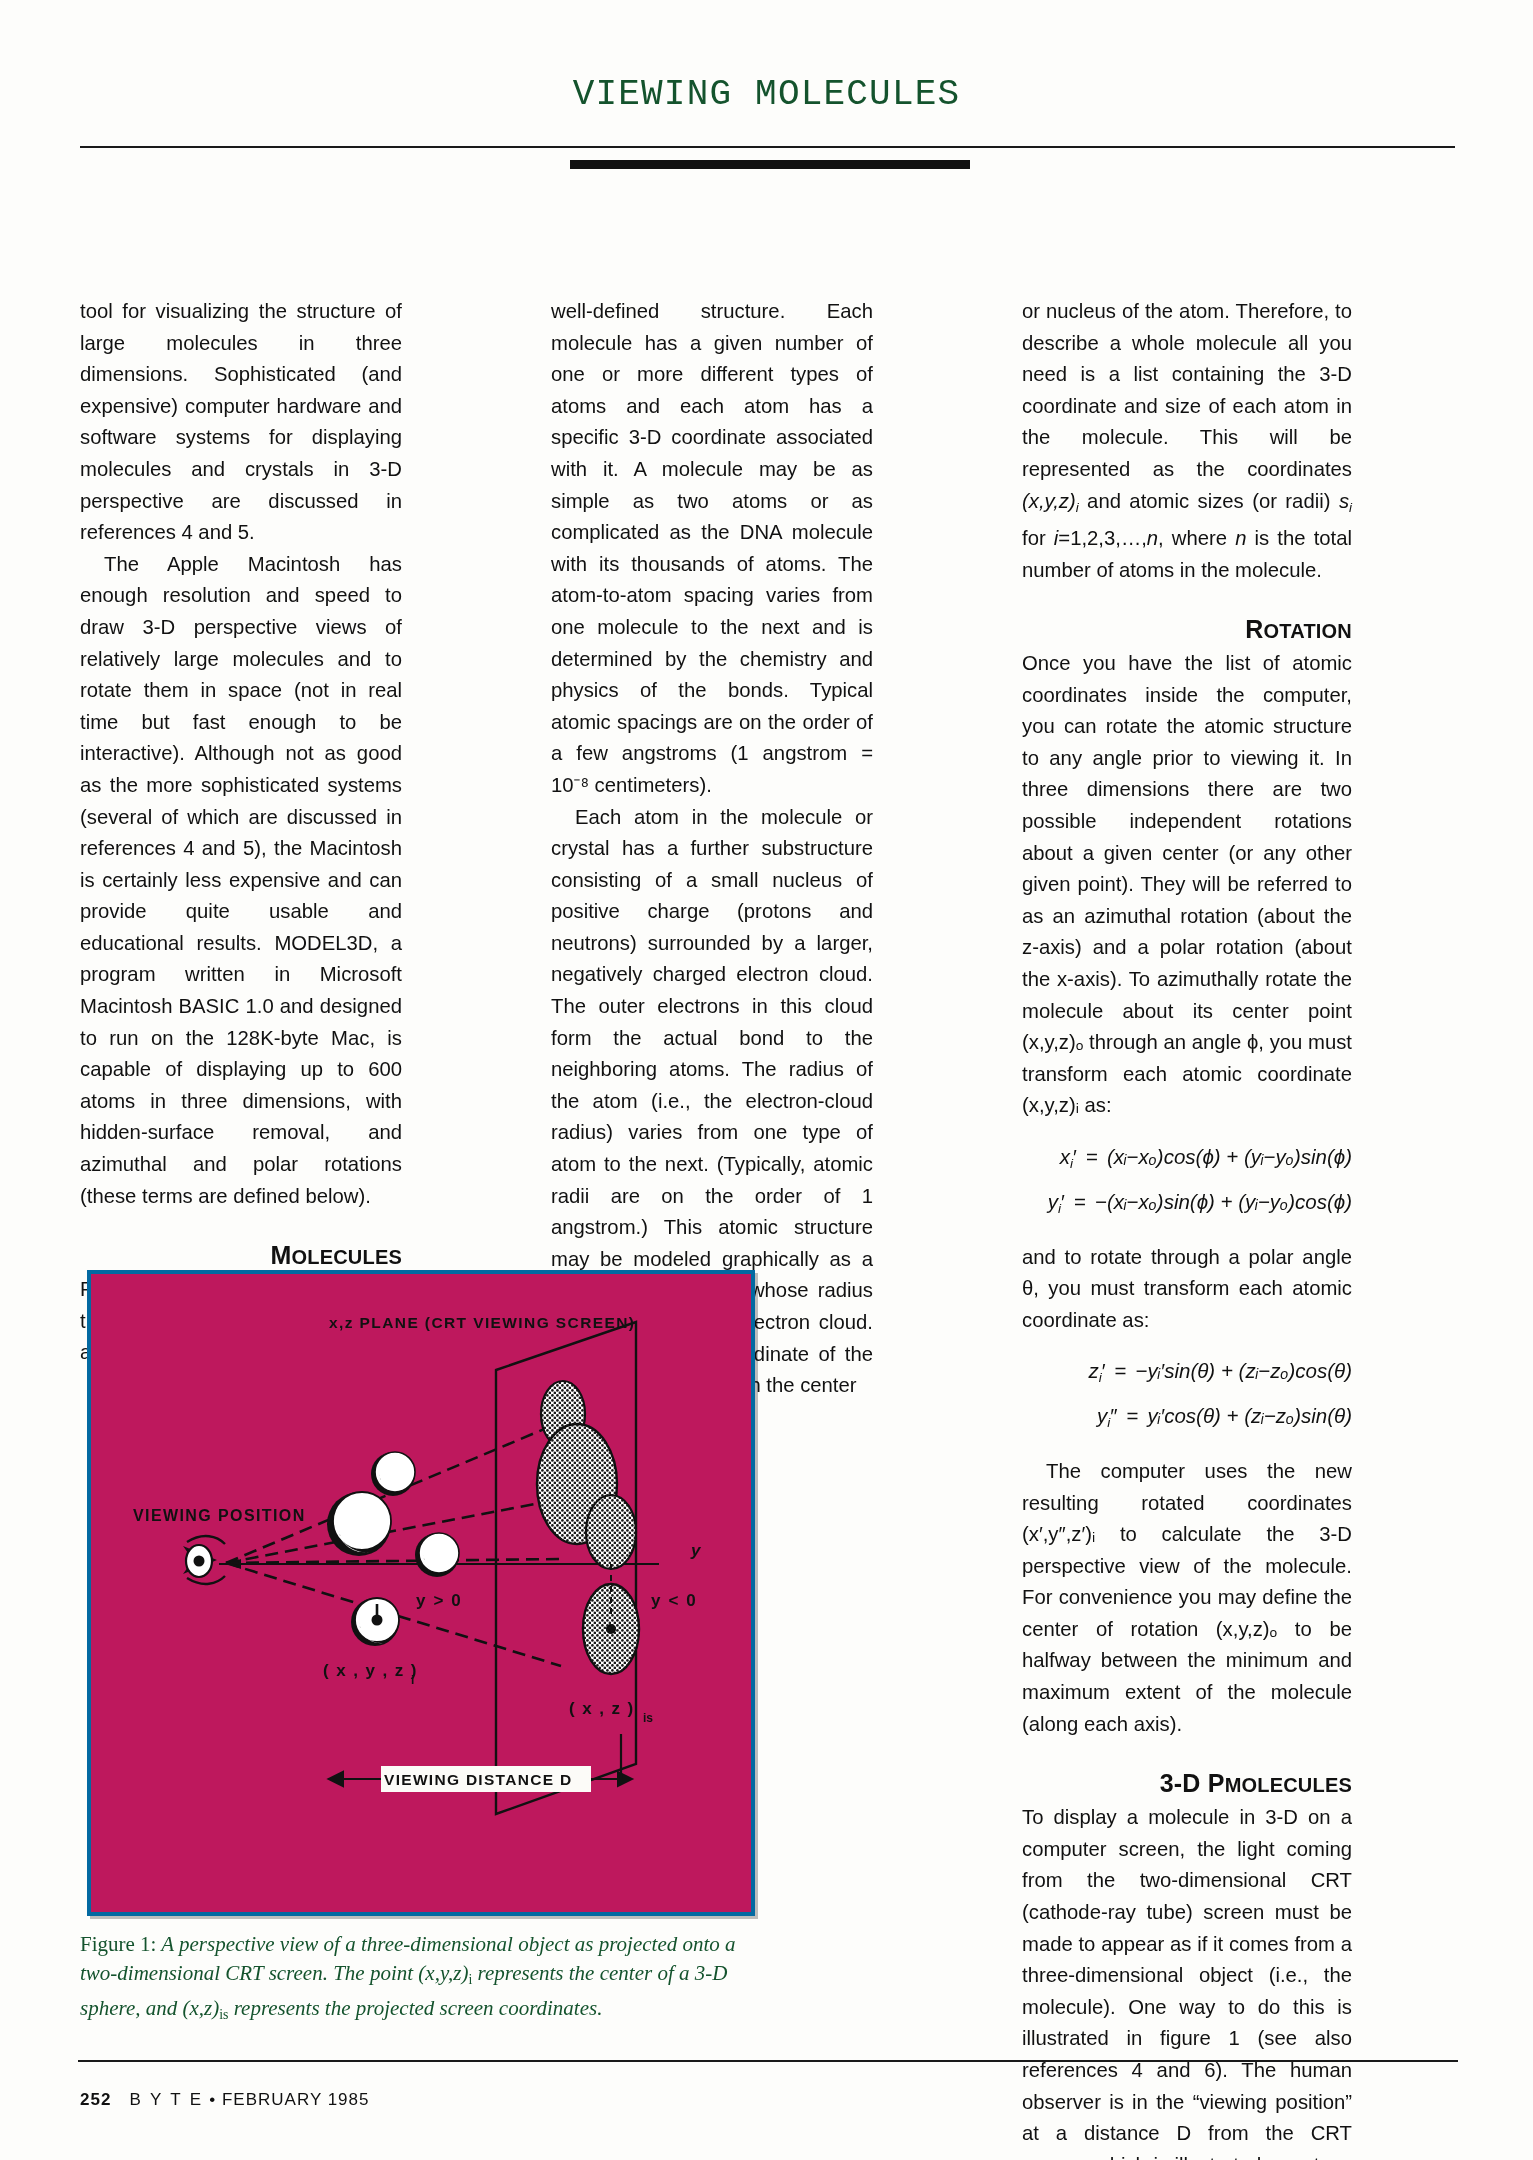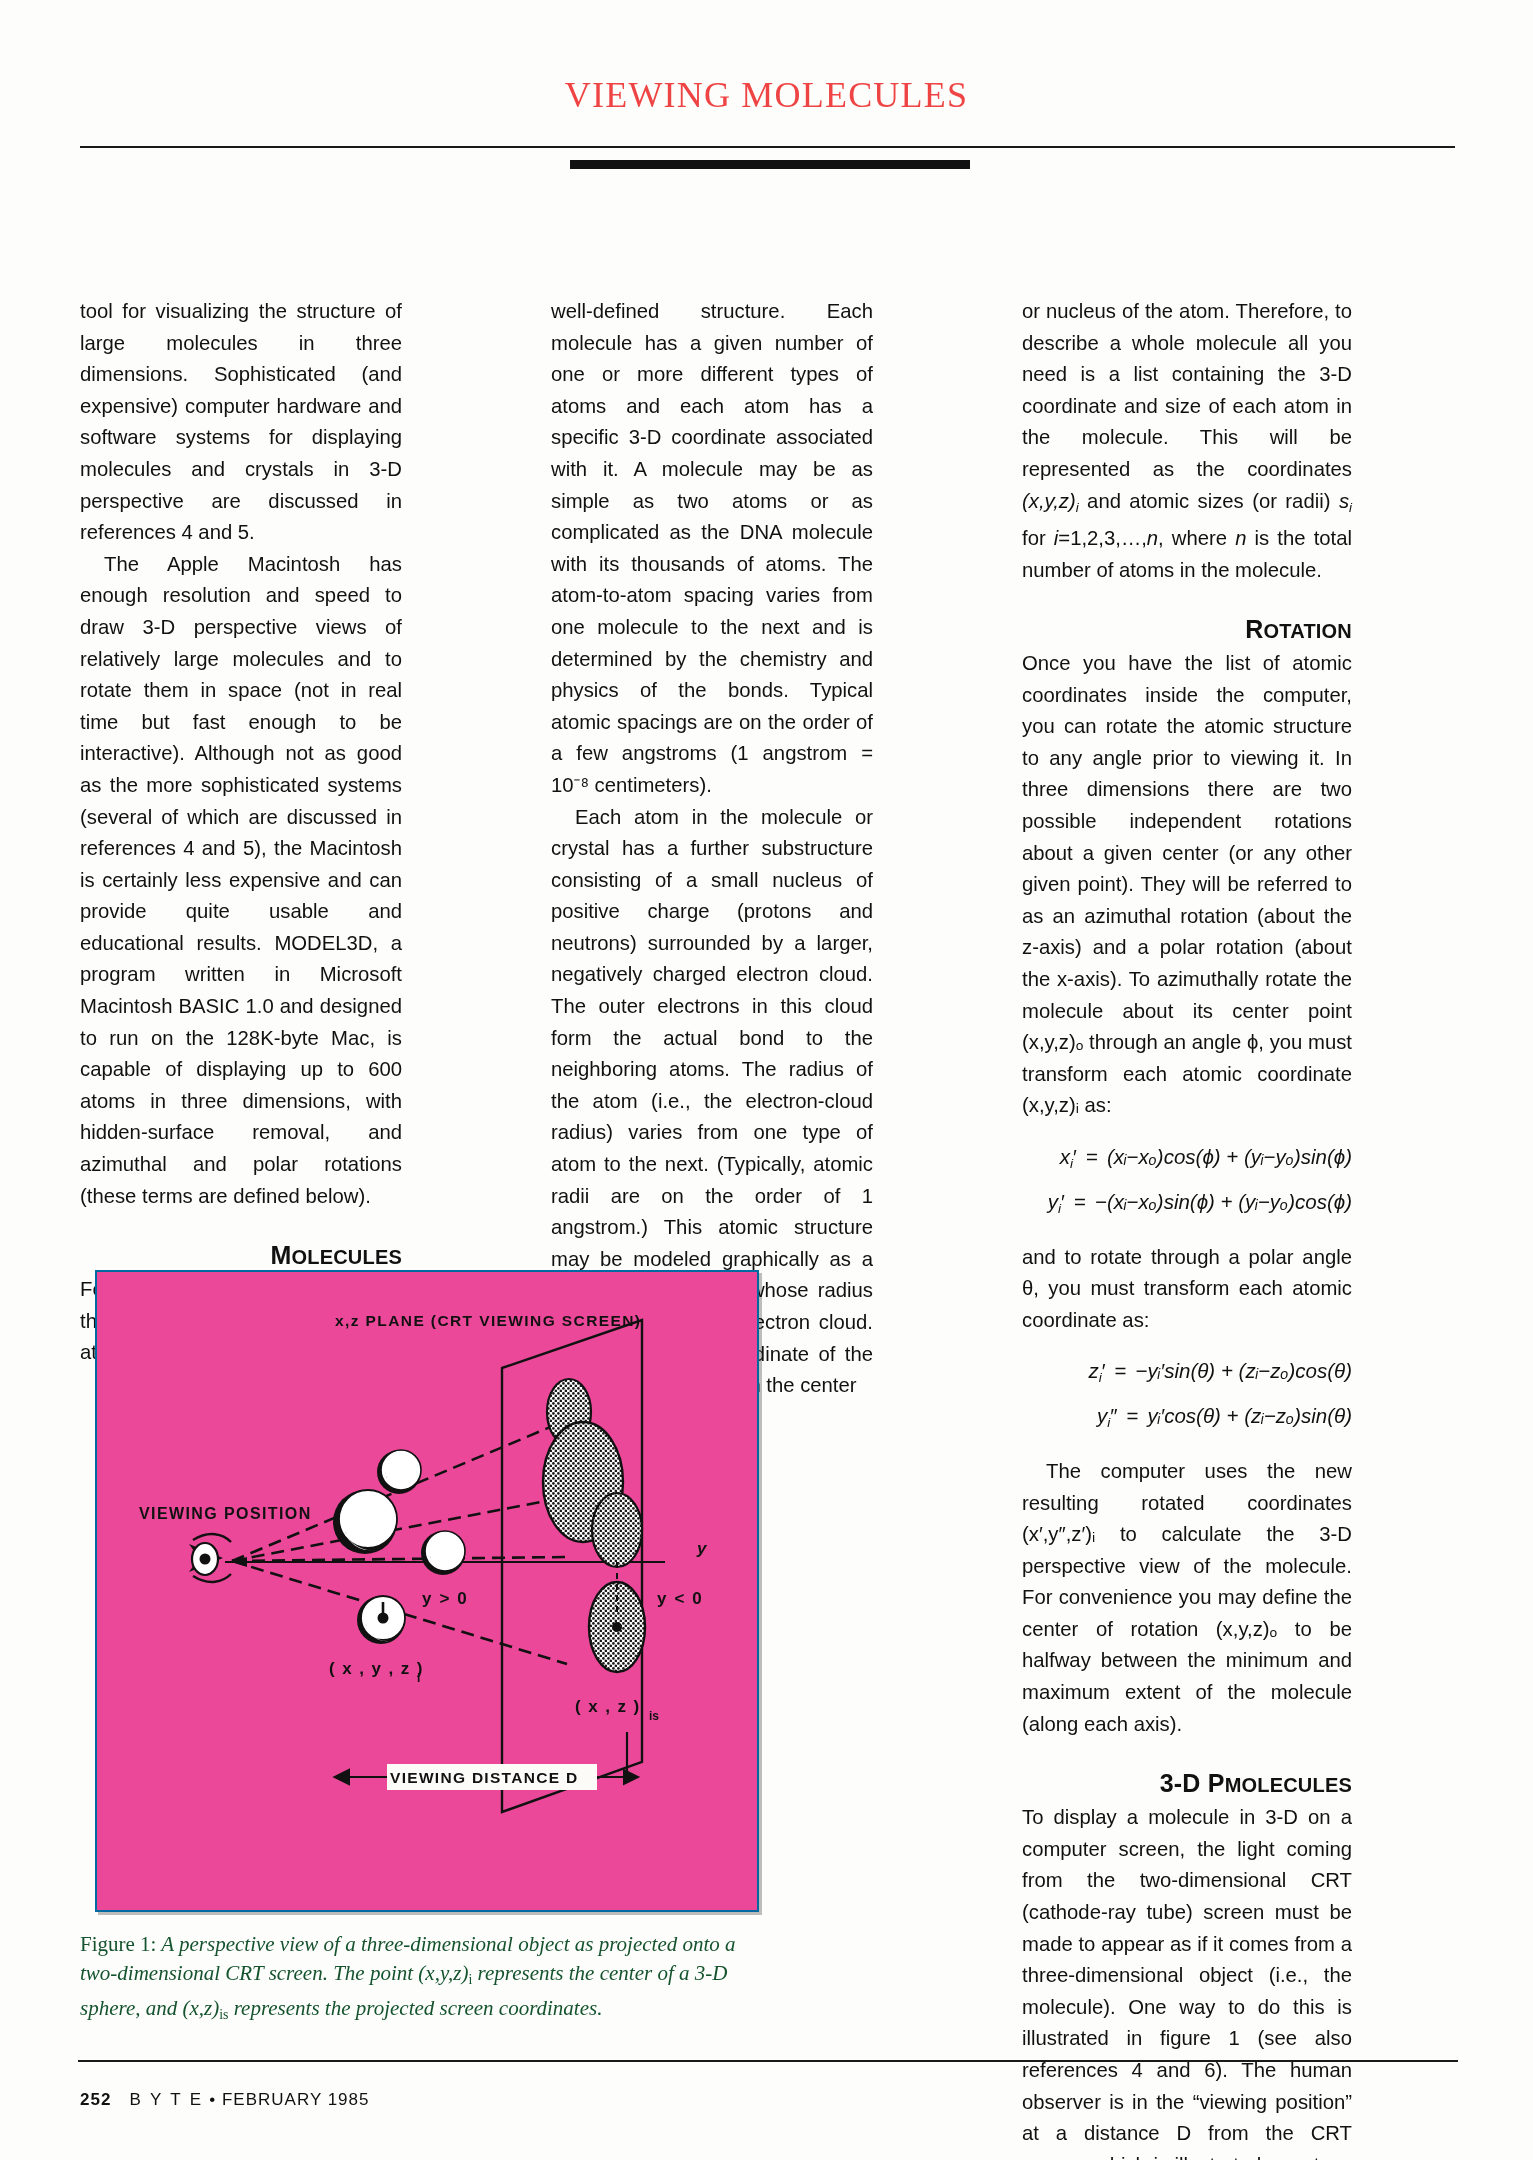--- a/index.html
+++ b/index.html
@@ -25,25 +25,25 @@
 
   
   .masthead {
     position: absolute;
     left: 80px;
     top: 74px;
     width: 1373px;
     text-align: center;
   }
   .masthead-title {
-    font-family: Liberation Serif, serif;
+    font-family: Liberation Mono, monospace;
     font-size: 36px;
     letter-spacing: 1.2px;
     font-weight: 400;
-    color: #ef4444;
+    color: #14532d;
   }
   .rule-thin {
     position: absolute;
     left: 80px;
     top: 146px;
     width: 1375px;
     height: 2px;
     background: #1a1a1a;
   }
   .rule-thick {
@@ -97,26 +97,26 @@
   }
   .eqblock .row { display: block; }
   .it { font-style: italic; }
   .sub { font-size: 0.66em; vertical-align: -0.28em; font-style: italic; }
   .subu { font-size: 0.66em; vertical-align: -0.28em; font-style: normal; }
   .eqsp { display: inline-block; width: 9px; }
 
   
   .figure-frame {
     position: absolute;
-    left: 95px;
+    left: 87px;
     top: 1270px;
     width: 660px;
     height: 638px;
-    border: 2px solid #0369a1;
-    background: #ec4899;
+    border: 4px solid #0369a1;
+    background: #be185d;
     box-shadow: 3px 3px 0 0 rgba(0,0,0,0.25);
     overflow: hidden;
   }
   .figcaption {
     position: absolute;
     left: 80px;
     top: 1930px;
     width: 660px;
     font-family: "Liberation Serif", serif;
     font-size: 21px;

